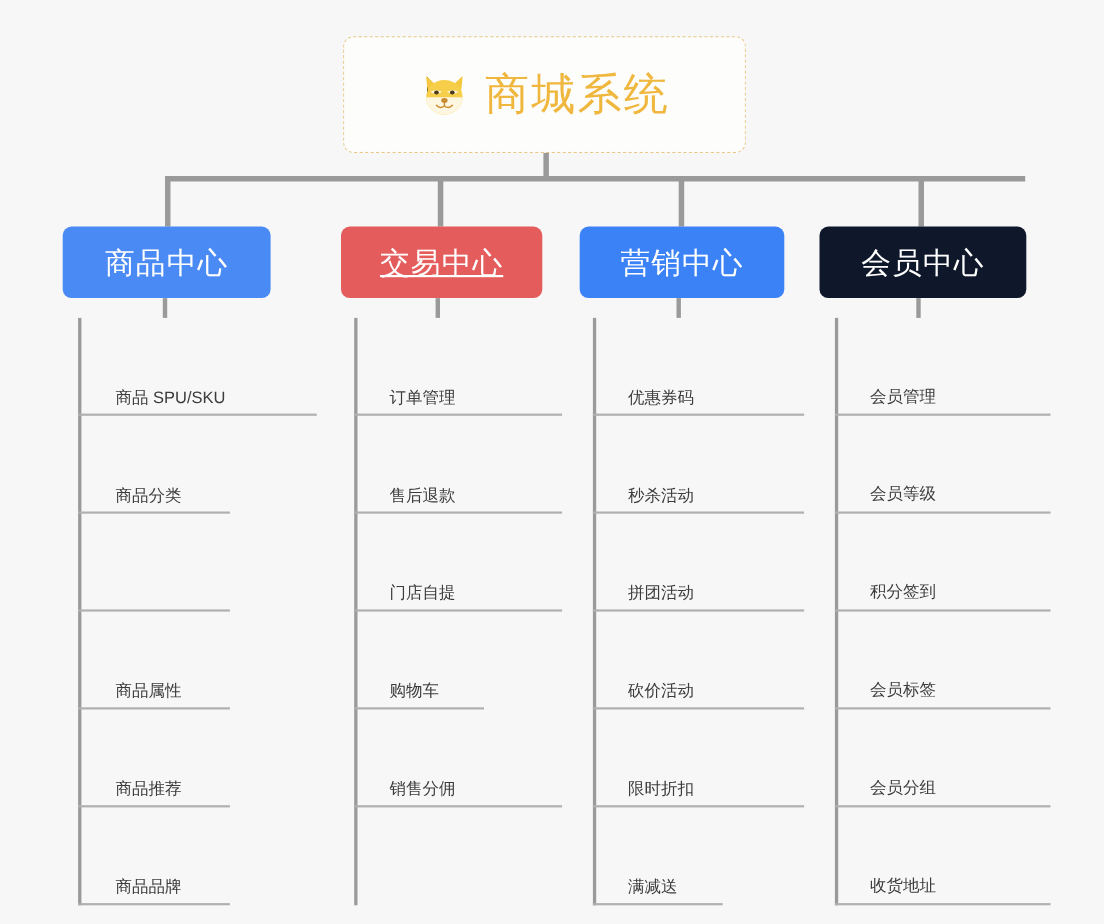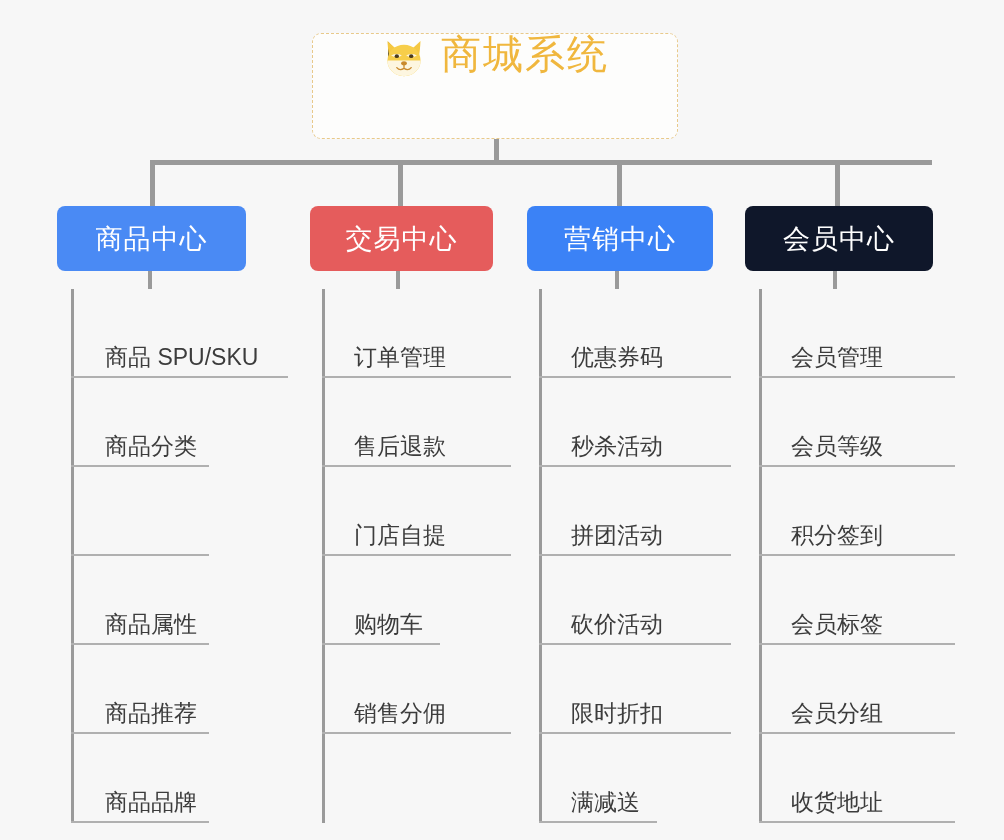--- a/index.html
+++ b/index.html
@@ -24,21 +24,21 @@
     position: absolute;
     left: 312px;
     top: 33px;
     width: 366px;
     height: 106px;
     box-sizing: border-box;
     background: #fdfdfc;
     border: 1px dashed #e8c98a;
     border-radius: 9px;
     display: flex;
-    align-items: flex-start;
+    align-items: center;
     justify-content: center;
     gap: 14px;
   }
   .root-emoji {
     width: 46px;
     height: 46px;
     flex: 0 0 46px;
     position: relative;
     margin-top: 2px;
   }
@@ -100,21 +100,21 @@
     background: #9a9a9a;
   }
   .sub-item {
     position: relative;
     height: 89px;
     display: flex;
     align-items: flex-end;
     box-sizing: border-box;
   }
   .sub-label {
-    font-size: 23px;
+    font-size: 15px;
     color: #3c3c3c;
     line-height: 1;
     padding: 0 0 9px 0;
     white-space: nowrap;
     position: relative;
   }
   .sub-rule {
     position: absolute;
     bottom: 0;
     height: 2px;
@@ -209,21 +209,21 @@
         <span class="sub-rule"></span>
       </div>
       <div class="sub-item short">
         <span class="sub-label">商品品牌</span>
         <span class="sub-rule"></span>
       </div>
     </div>
   </div>
 
   <div class="column col-2">
-    <div class="cat-header" style="background: rgb(229, 92, 92);">
+    <div class="cat-header" style="background: rgb(229, 92, 92); text-decoration: underline;">
       <span>交易中心</span>
     </div>
     <div class="cat-stem"></div>
     <div class="sub-list">
       <div class="spine" style="height: 534px;"></div>
       <div class="sub-item">
         <span class="sub-label">订单管理</span>
         <span class="sub-rule"></span>
       </div>
       <div class="sub-item">

